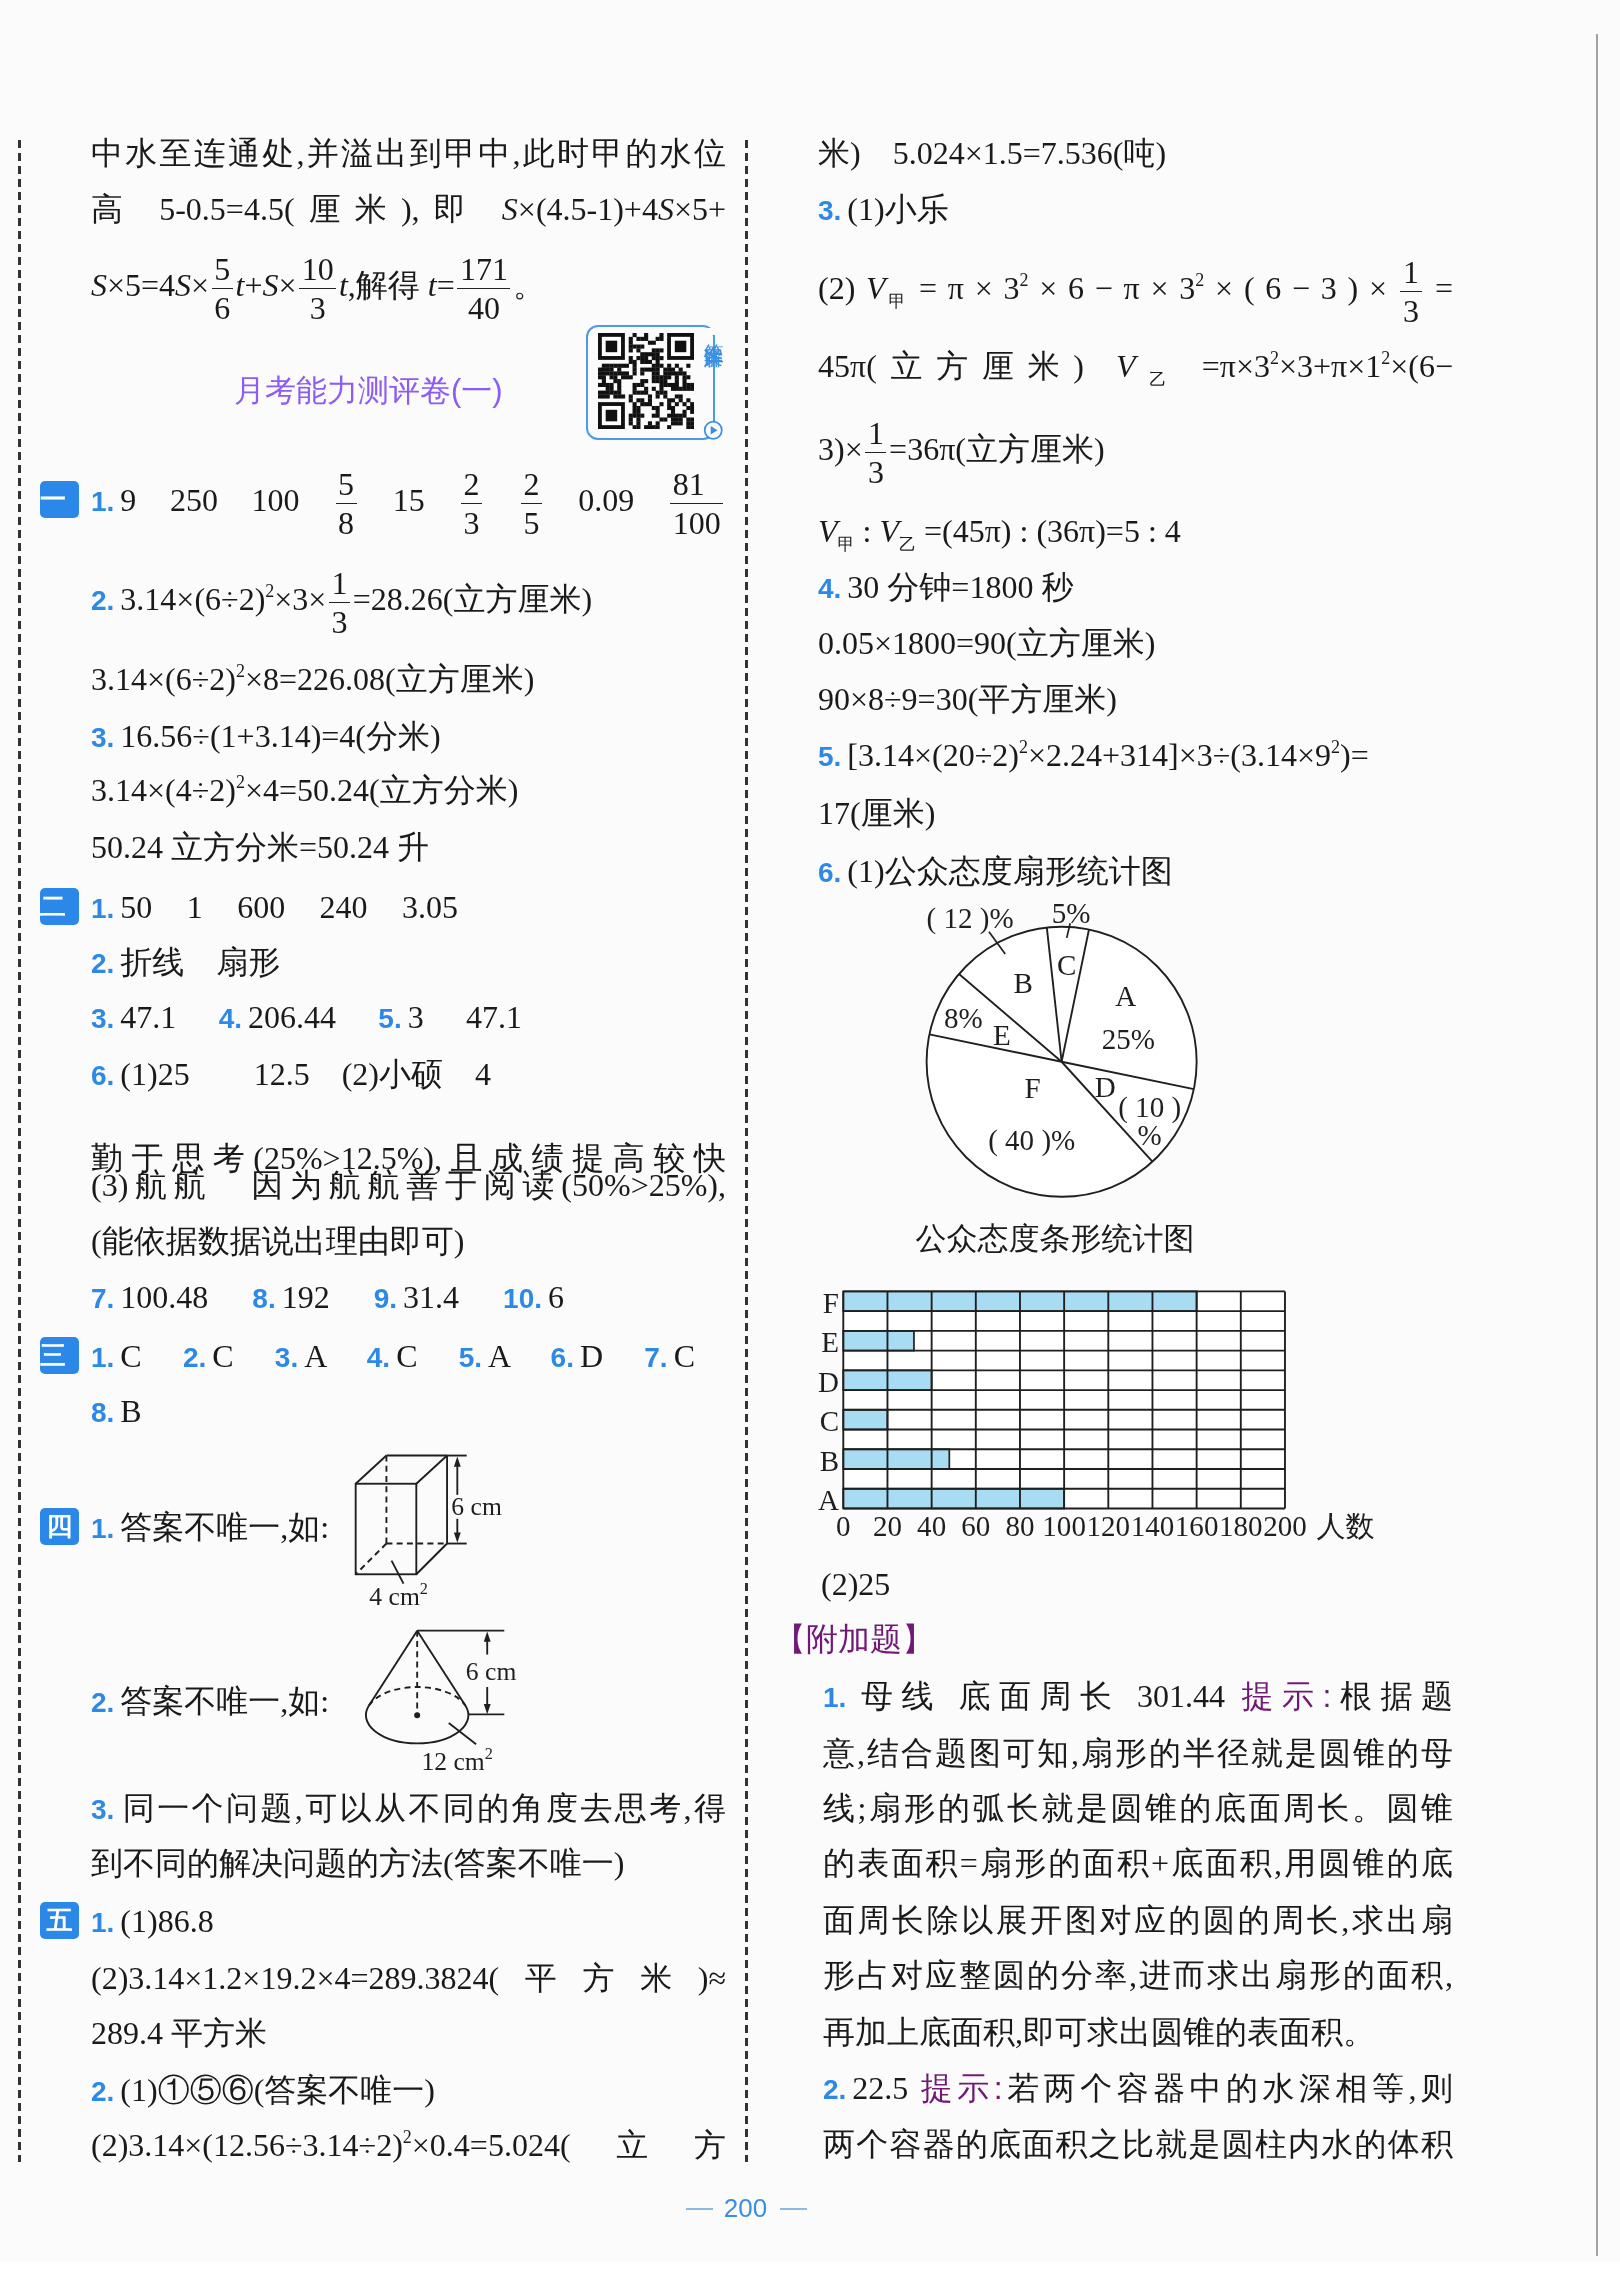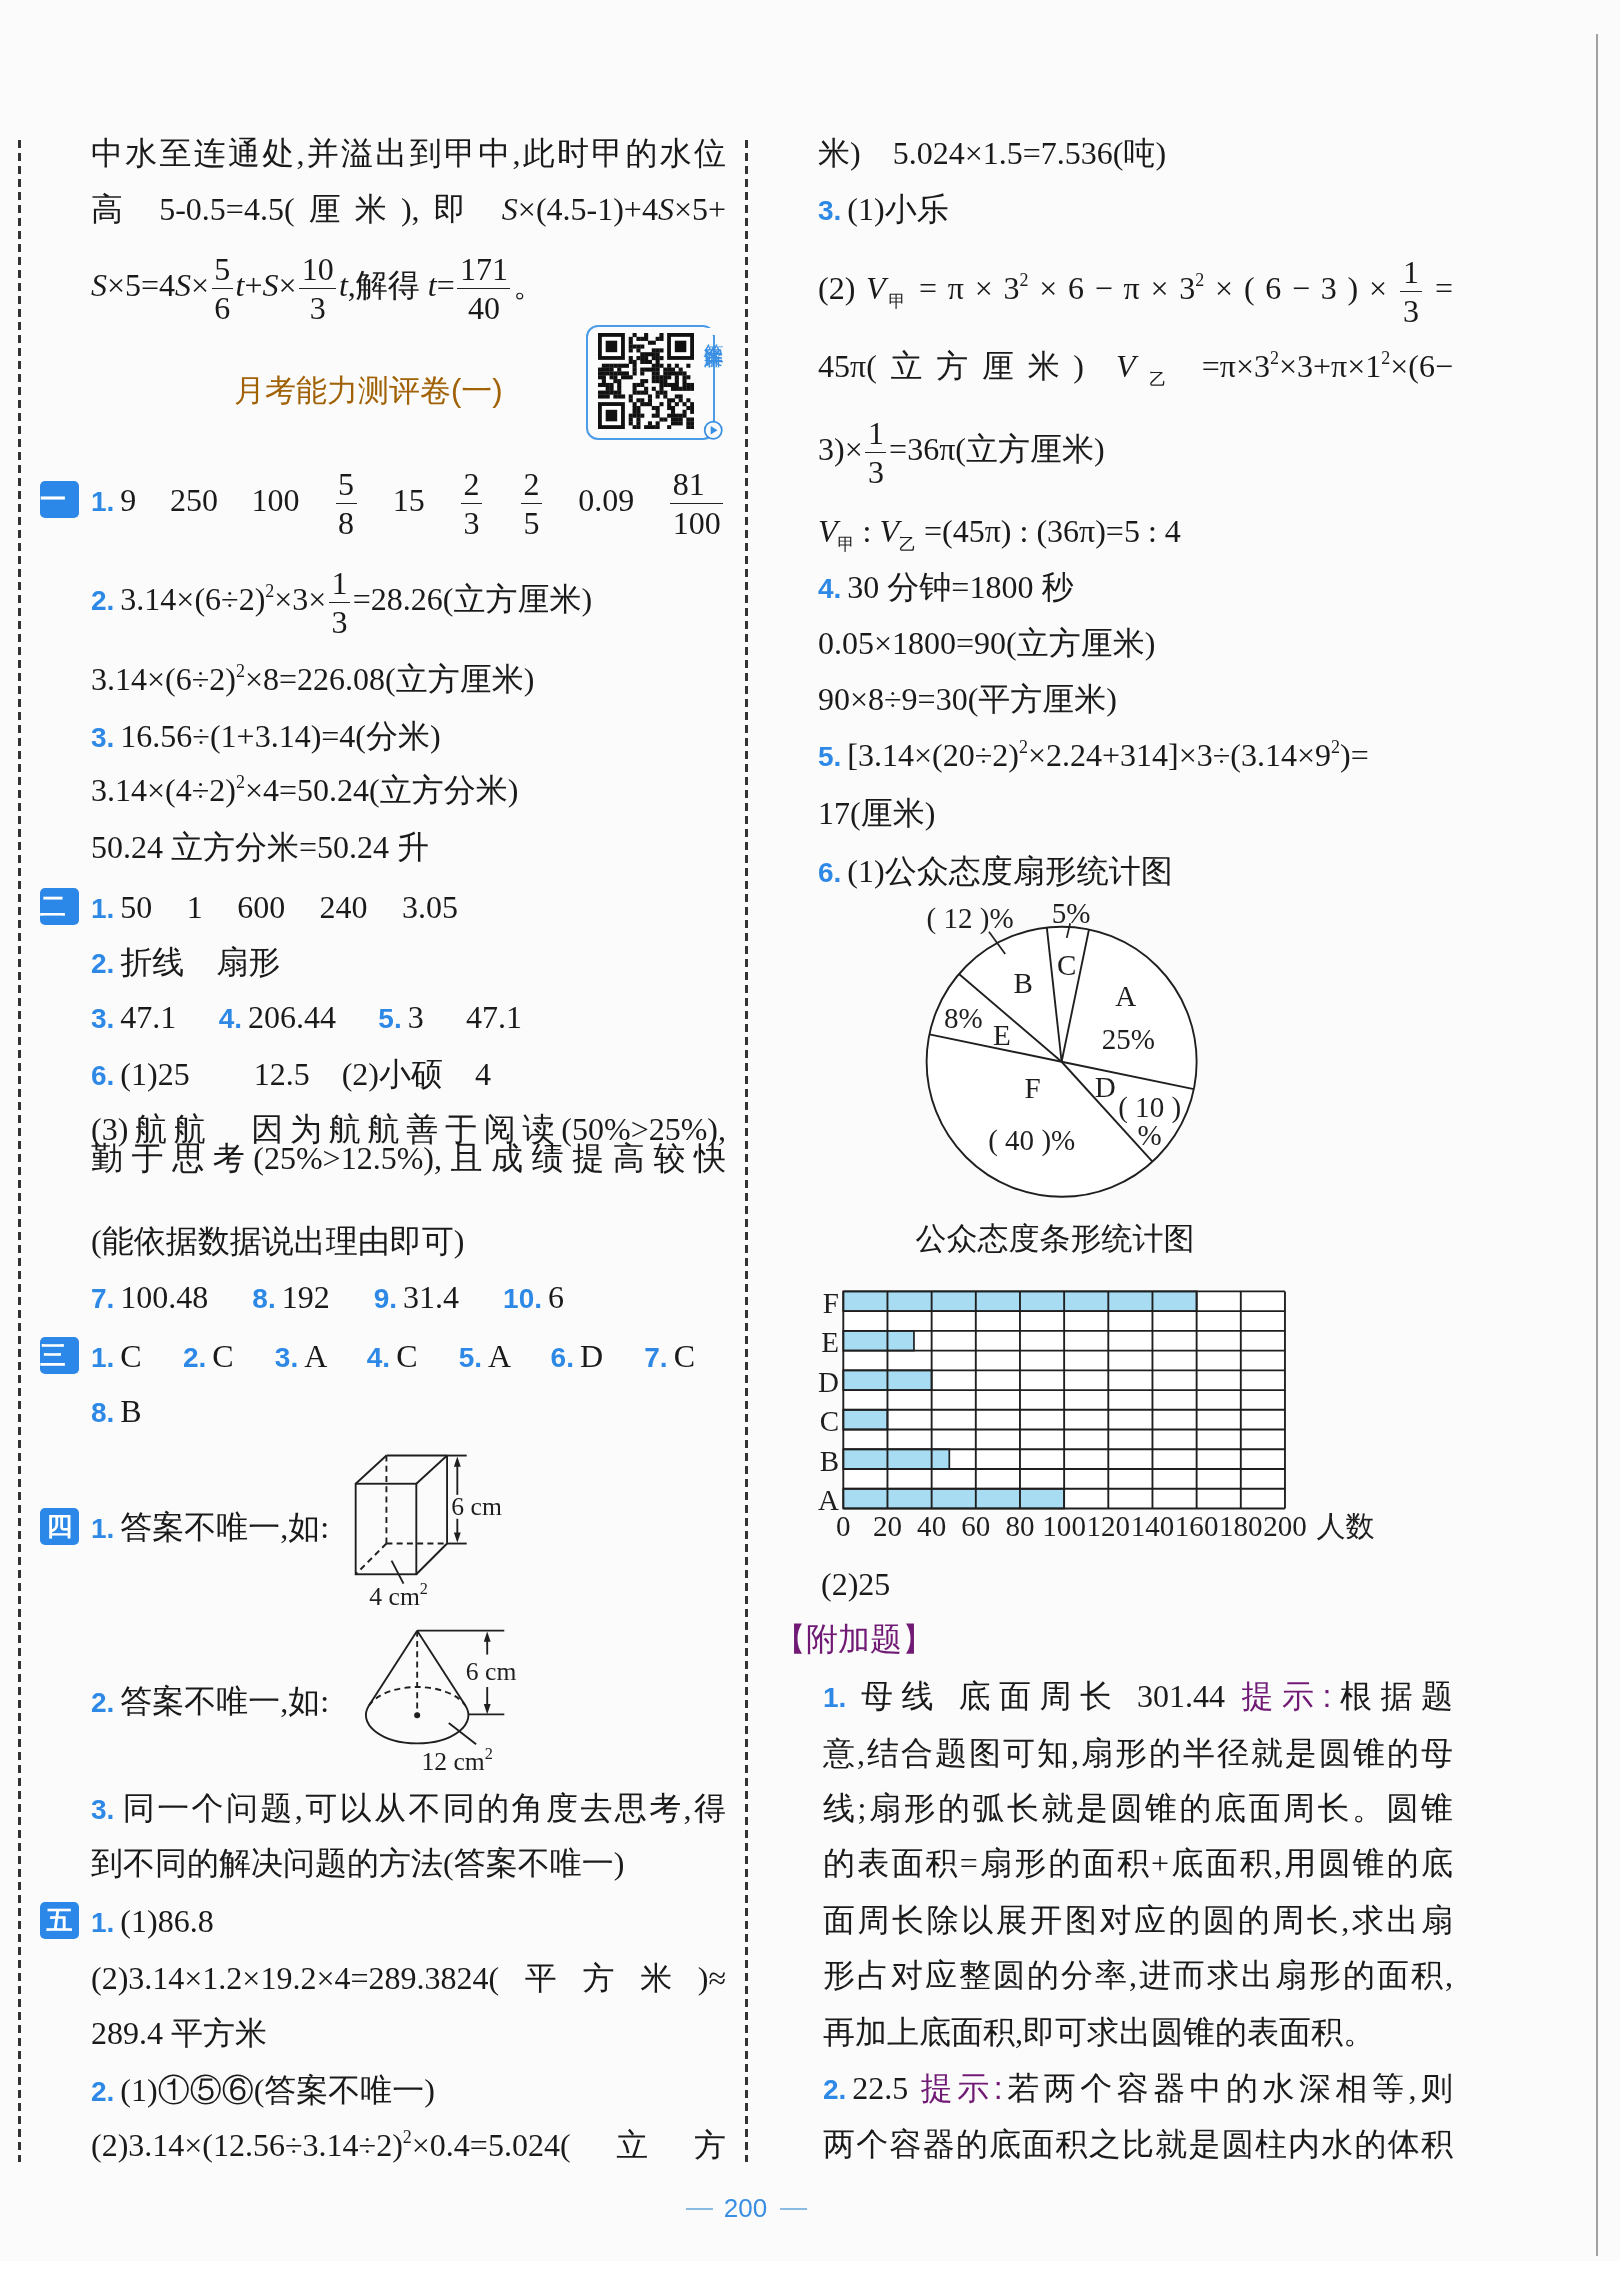--- a/index.html
+++ b/index.html
@@ -21,21 +21,21 @@
   .seg-it{font-style:italic}
   .seg-sup{font-size:18px;vertical-align:13px;line-height:0}
   .seg-sub{font-size:17px;vertical-align:-7.7px;line-height:0}
   .seg-badge{position:absolute;left:-51px;top:9.4px;width:39px;height:37px;border-radius:5.1px;background:#2b87e8;
              color:#fff;font-family:"Liberation Sans","DejaVu Sans",sans-serif;font-weight:bold;font-size:26px;
              line-height:37px;text-align:center}
   .frac{display:inline-block;vertical-align:middle;text-align:center;margin:-19px 2.6px;line-height:38px}
   .frac .num{display:block;border-bottom:1.7px solid #222;padding:0 2.6px}
   .frac .den{display:block;padding:0 2.6px}
   .exam-title{position:absolute;left:234px;top:363px;height:56px;line-height:56px;font-size:31px;
-              font-family:"Liberation Sans","DejaVu Sans",sans-serif;color:#a16207;white-space:nowrap}
+              font-family:"Liberation Sans","DejaVu Sans",sans-serif;color:#8b5cf6;white-space:nowrap}
   .qr-box{position:absolute;left:586px;top:325px;width:125px;height:111px;border:2.1px solid #4b9be6;border-radius:12px}
   .qr-matrix{position:absolute;left:598px;top:333px}
   .qr-label{position:absolute;left:703px;top:328px;width:22px;writing-mode:vertical-rl;font-size:19.7px;letter-spacing:1.7px;
             font-family:"Liberation Sans","DejaVu Sans",sans-serif;color:#3a8fe3;background:#fbfbfb;line-height:22px}
   .qr-play{position:absolute;left:703px;top:420px}
   .bar-title{position:absolute;left:884px;top:1211px;width:342px;height:56px;line-height:56px;text-align:center;
              font-family:"Liberation Sans","DejaVu Sans",sans-serif;font-size:31px;color:#1a1a1a}
   .chart{position:absolute;overflow:visible}
   .chart text{font-family:"Liberation Serif","DejaVu Serif",serif;font-size:34px;fill:#1f1f1f}
   .fig text{font-family:"Liberation Serif","DejaVu Serif",serif;font-size:30px;fill:#1f1f1f}
@@ -313,21 +313,21 @@
   <div class="ln L j" style="top:472px"><span class="seg-badge">一</span><span class="seg-num">1.</span><span class="seg-text">9 250 100 </span><span class="frac"><span class="num">5</span><span class="den">8</span></span><span class="seg-text"> 15 </span><span class="frac"><span class="num">2</span><span class="den">3</span></span><span class="seg-text"> </span><span class="frac"><span class="num">2</span><span class="den">5</span></span><span class="seg-text"> 0.09 </span><span class="frac"><span class="num">81</span><span class="den">100</span></span></div>
   <div class="ln L" style="top:571px"><span class="seg-num">2.</span><span class="seg-text">3.14×(6÷2)</span><span class="seg-sup">2</span><span class="seg-text">×3×</span><span class="frac"><span class="num">1</span><span class="den">3</span></span><span class="seg-text">=28.26(立方厘米)</span></div>
   <div class="ln L" style="top:651px"><span class="seg-text">3.14×(6÷2)</span><span class="seg-sup">2</span><span class="seg-text">×8=226.08(立方厘米)</span></div>
   <div class="ln L" style="top:708px"><span class="seg-num">3.</span><span class="seg-text">16.56÷(1+3.14)=4(分米)</span></div>
   <div class="ln L" style="top:762px"><span class="seg-text">3.14×(4÷2)</span><span class="seg-sup">2</span><span class="seg-text">×4=50.24(立方分米)</span></div>
   <div class="ln L" style="top:819px"><span class="seg-text">50.24 立方分米=50.24 升</span></div>
   <div class="ln L j" style="top:879px;width:367px"><span class="seg-badge">二</span><span class="seg-num">1.</span><span class="seg-text">50 1 600 240 3.05</span></div>
   <div class="ln L" style="top:934px"><span class="seg-num">2.</span><span class="seg-text">折线 扇形</span></div>
   <div class="ln L j" style="top:989px;width:431px"><span class="seg-num">3.</span><span class="seg-text">47.1 </span><span class="seg-num">4.</span><span class="seg-text">206.44 </span><span class="seg-num">5.</span><span class="seg-text">3 47.1</span></div>
   <div class="ln L" style="top:1046px"><span class="seg-num">6.</span><span class="seg-text">(1)25  12.5 (2)小硕 4</span></div>
-  <div class="ln L j" style="top:1101px"><span class="seg-text">(3)航航 因为航航善于阅读(50%&gt;25%),</span></div>
+  <div class="ln L j" style="top:1157px"><span class="seg-text">(3)航航 因为航航善于阅读(50%&gt;25%),</span></div>
   <div class="ln L j" style="top:1130px"><span class="seg-text">勤于思考(25%&gt;12.5%),且成绩提高较快</span></div>
   <div class="ln L" style="top:1213px"><span class="seg-text">(能依据数据说出理由即可)</span></div>
   <div class="ln L j" style="top:1269px;width:473px"><span class="seg-num">7.</span><span class="seg-text">100.48 </span><span class="seg-num">8.</span><span class="seg-text">192 </span><span class="seg-num">9.</span><span class="seg-text">31.4 </span><span class="seg-num">10.</span><span class="seg-text">6</span></div>
   <div class="ln L j" style="top:1328px;width:604px"><span class="seg-badge">三</span><span class="seg-num">1.</span><span class="seg-text">C </span><span class="seg-num">2.</span><span class="seg-text">C </span><span class="seg-num">3.</span><span class="seg-text">A </span><span class="seg-num">4.</span><span class="seg-text">C </span><span class="seg-num">5.</span><span class="seg-text">A </span><span class="seg-num">6.</span><span class="seg-text">D </span><span class="seg-num">7.</span><span class="seg-text">C</span></div>
   <div class="ln L" style="top:1383px"><span class="seg-num">8.</span><span class="seg-text">B</span></div>
   <div class="ln L" style="top:1499px"><span class="seg-badge">四</span><span class="seg-num">1.</span><span class="seg-text">答案不唯一,如:</span></div>
   <div class="ln L" style="top:1673px"><span class="seg-num">2.</span><span class="seg-text">答案不唯一,如:</span></div>
 
   <svg class="chart fig" style="left:342px;top:1445px" width="205" height="338" viewBox="0 0 240 395">
     <g stroke="#1f1f1f" stroke-width="2.2" fill="none">

